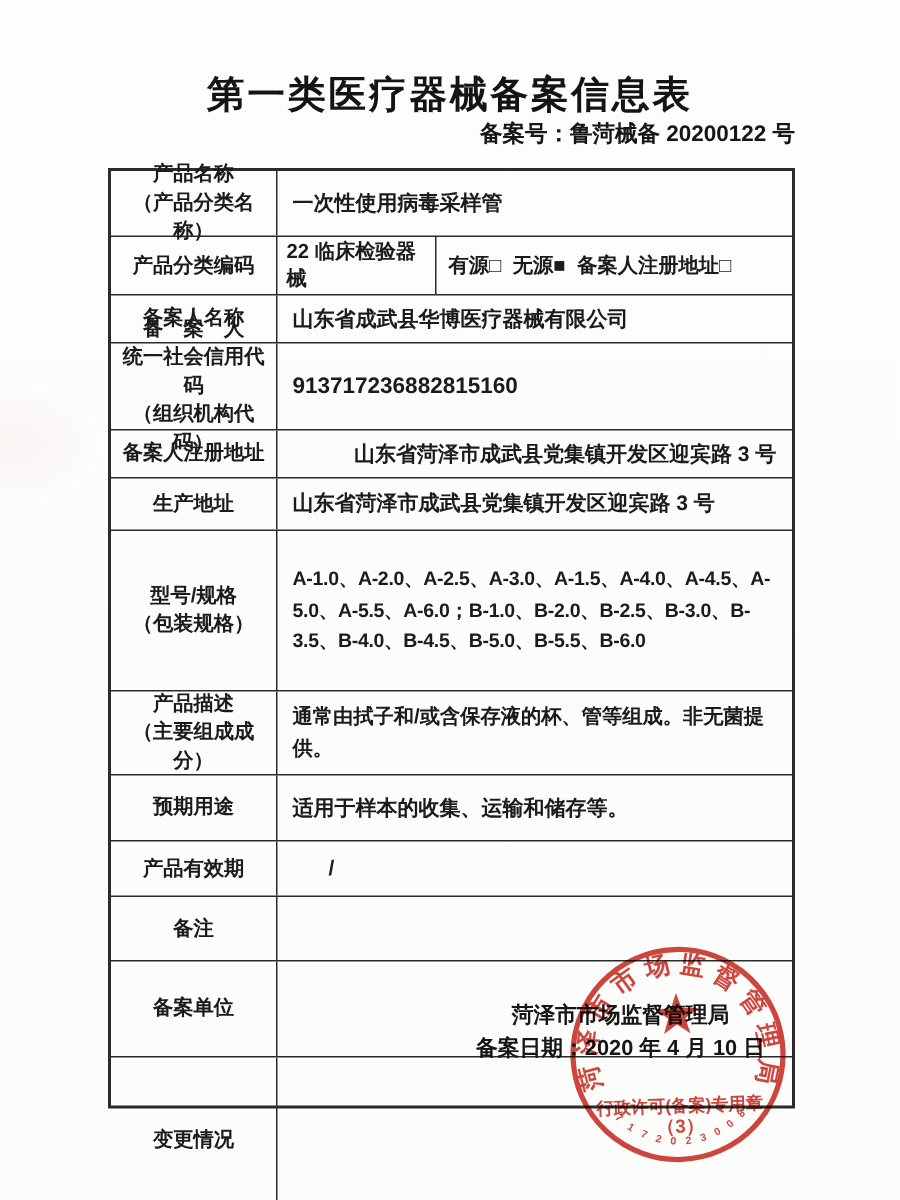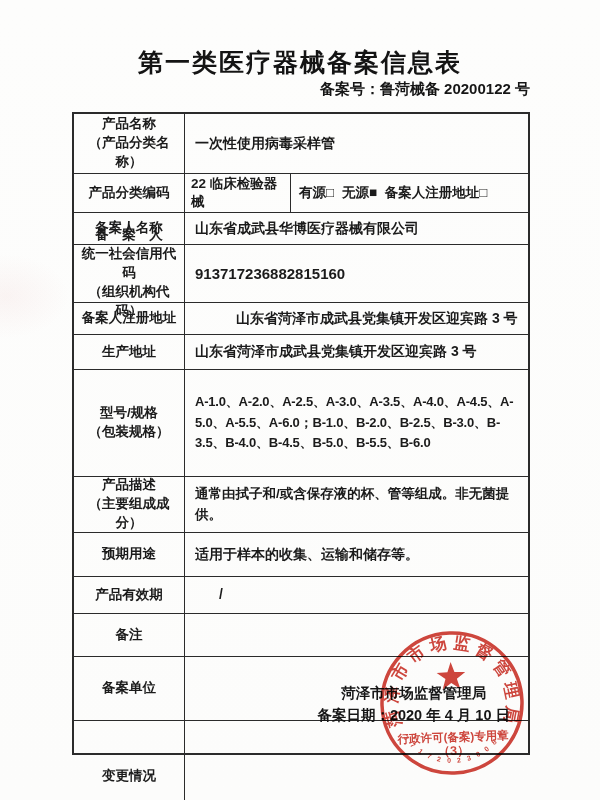--- a/index.html
+++ b/index.html
@@ -45,21 +45,21 @@
     padding:3px 10px; font-weight:bold; font-size:14px; line-height:1.55;
   }
   .cell-sub {
     box-sizing:border-box; border-right:1.5px solid #2b2b2b;
     display:flex; align-items:center; font-weight:bold;
   }
   .sub-code { flex:0 0 106px; padding:2px 6px; font-size:13.5px; line-height:1.35; }
   .sub-structure { flex:0 0 53px; justify-content:center; text-align:center; padding:2px 4px; font-size:13px; line-height:1.35; }
   .sub-options { flex:1 1 auto; border-right:none; padding:2px 8px; font-size:13.5px; word-spacing:4px; }
   .tight { font-size:13px; letter-spacing:-0.2px; line-height:1.6; }
-  .h-r1 { height:60px; } .h-r2 { height:39px; } .h-r3 { height:32px; }
+  .h-r1 { height:44px; } .h-r2 { height:39px; } .h-r3 { height:32px; }
   .h-r4 { height:58px; } .h-r5 { height:32px;gap:41px; } .h-r6 { height:35px; }
   .h-r7 { height:107px; } .h-r8 { height:56px; } .h-r9 { height:44px; }
   .h-r10 { height:37px;gap:24px; } .h-r11 { height:43px; } .h-r12 { height:64px; }
   .h-r13 { height:32px; }
   .filing-unit-cell { position:relative; overflow:visible; }
   .filing-unit-overlay {
     position:absolute; right:18px; top:26px; z-index:2;
     text-align:center; font-weight:bold; font-size:14.5px; line-height:1.5;
     white-space:nowrap; color:#161616;
   }
@@ -110,21 +110,21 @@
     </div>
 
     <div class="row h-r6">
       <div class="cell-label">生产地址</div>
       <div class="cell-value">山东省菏泽市成武县党集镇开发区迎宾路 3 号</div>
     </div>
 
     <div class="row h-r7">
       <div class="cell-label">型号/规格
 （包装规格）</div>
-      <div class="cell-value tight">A-1.0、A-2.0、A-2.5、A-3.0、A-3.5、A-4.0、A-4.5、A-5.0、A-5.5、A-6.0；B-1.0、B-2.0、B-2.5、B-3.0、B-3.5、B-4.0、B-4.5、B-5.0、B-5.5、B-6.0</div>
+      <div class="cell-value tight">A-1.0、A-2.0、A-2.5、A-3.0、A-1.5、A-4.0、A-4.5、A-5.0、A-5.5、A-6.0；B-1.0、B-2.0、B-2.5、B-3.0、B-3.5、B-4.0、B-4.5、B-5.0、B-5.5、B-6.0</div>
     </div>
 
     <div class="row h-r8">
       <div class="cell-label">产品描述
 （主要组成成分）</div>
       <div class="cell-value" style="font-size:13.5px;">通常由拭子和/或含保存液的杯、管等组成。非无菌提供。</div>
     </div>
 
     <div class="row h-r9">
       <div class="cell-label">预期用途</div>

